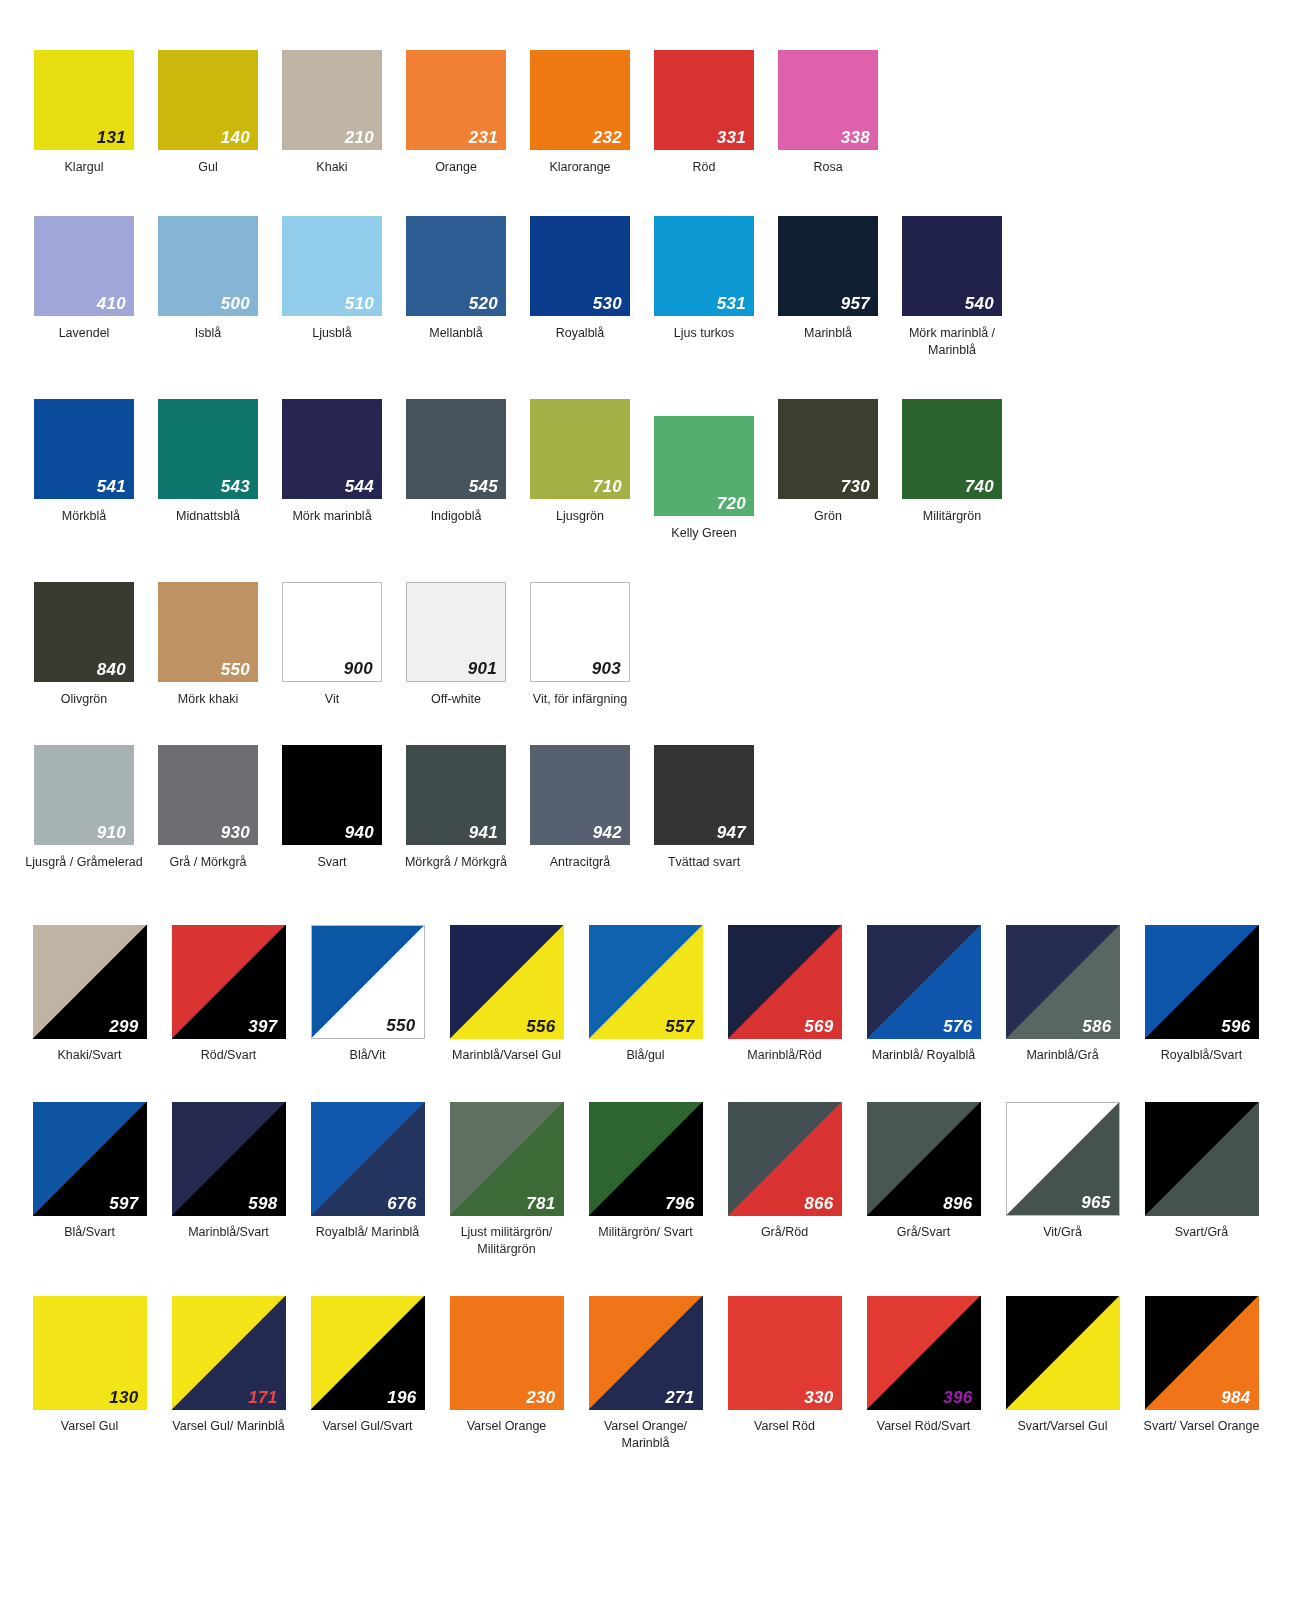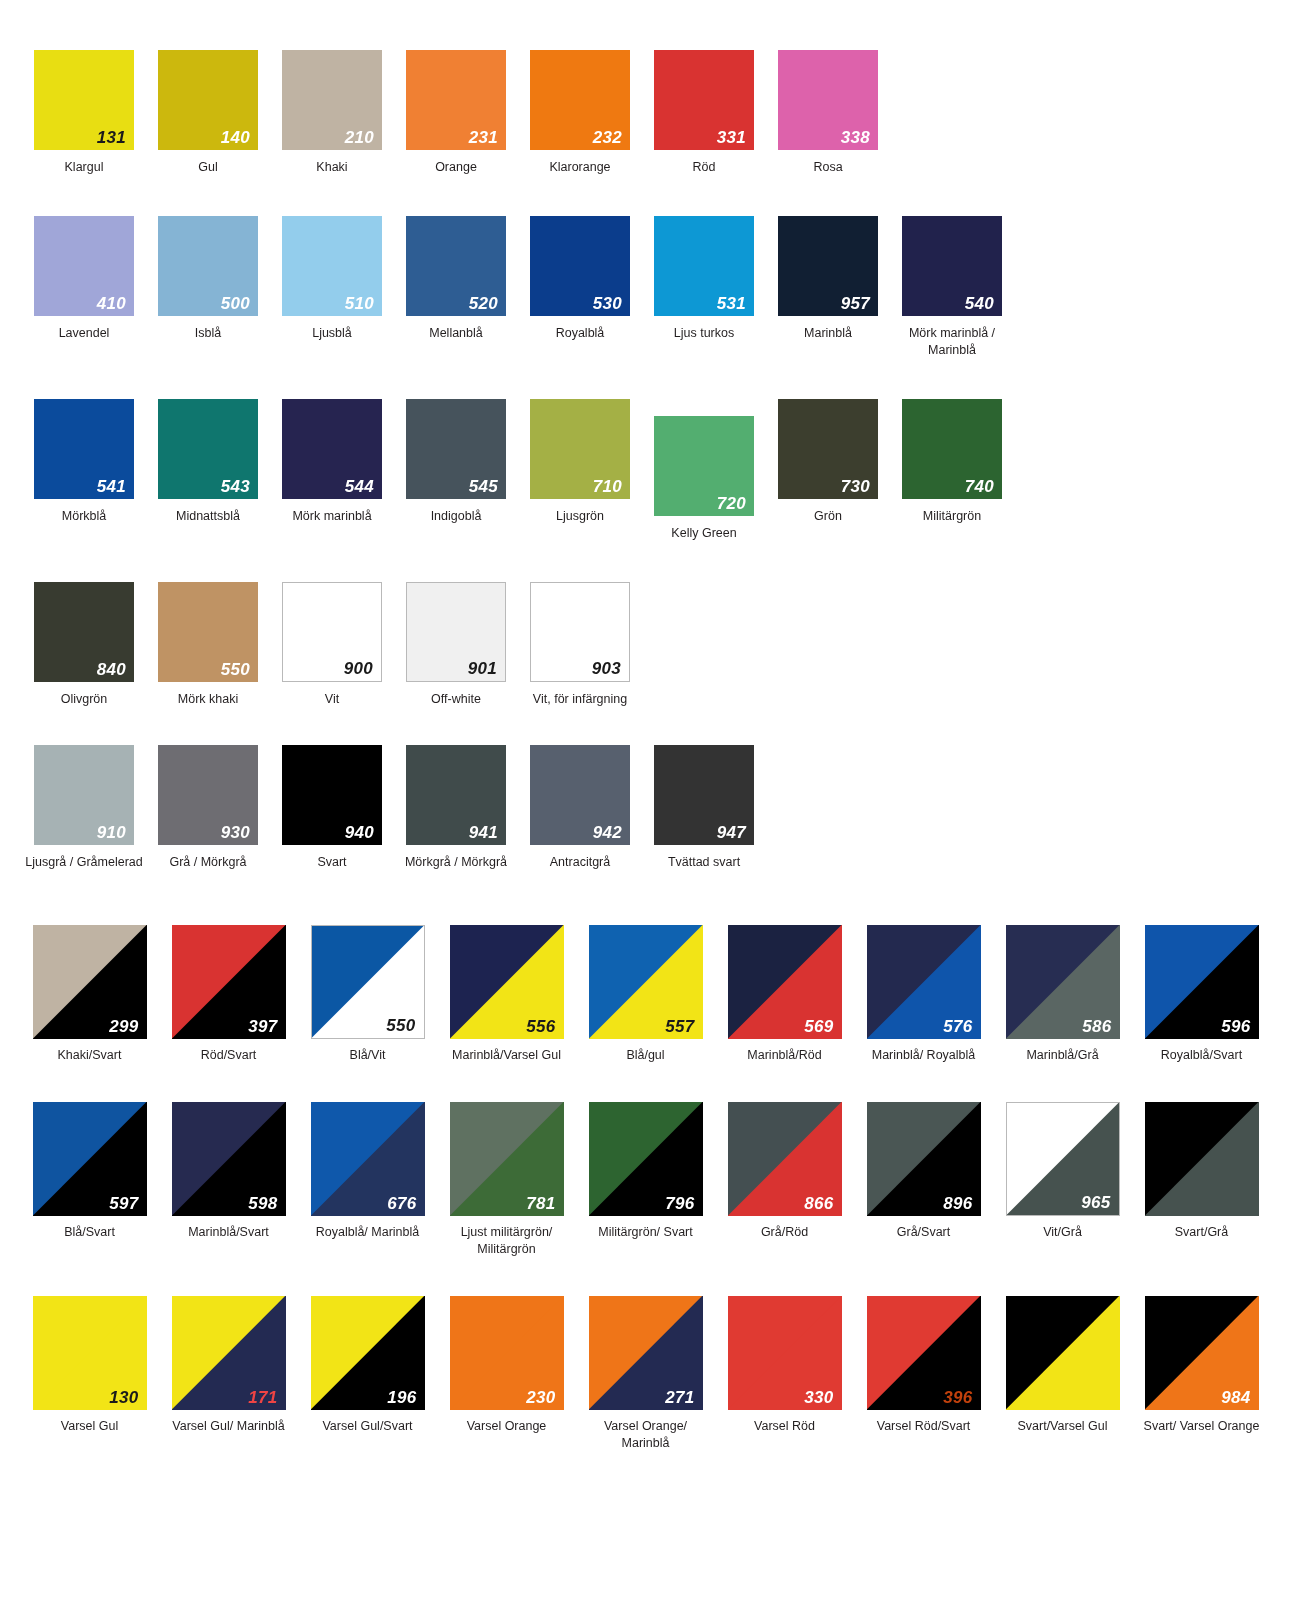--- a/index.html
+++ b/index.html
@@ -515,21 +515,21 @@
             <div class="tri-base" style="background: rgb(224, 58, 50);"></div>
             <div class="tri-top" style="background: rgb(224, 58, 50);"></div>
             <span class="sw-num" style="color: rgb(255, 255, 255);">330</span>
           </div>
           <div class="diag-label">Varsel Röd</div>
         </div>
         <div class="diag-cell">
           <div class="sw-diag">
             <div class="tri-base" style="background: rgb(0, 0, 0);"></div>
             <div class="tri-top" style="background: rgb(224, 58, 50);"></div>
-            <span class="sw-num" style="color: #c2410c; font-style: italic;">396</span>
+            <span class="sw-num" style="color: #a21caf; font-style: italic;">396</span>
           </div>
           <div class="diag-label">Varsel Röd/Svart</div>
         </div>
         <div class="diag-cell">
           <div class="sw-diag">
             <div class="tri-base" style="background: rgb(242, 228, 22);"></div>
             <div class="tri-top" style="background: rgb(0, 0, 0);"></div>
             <span class="sw-num" style="color: rgb(26, 26, 26);"></span>
           </div>
           <div class="diag-label">Svart/Varsel Gul</div>

